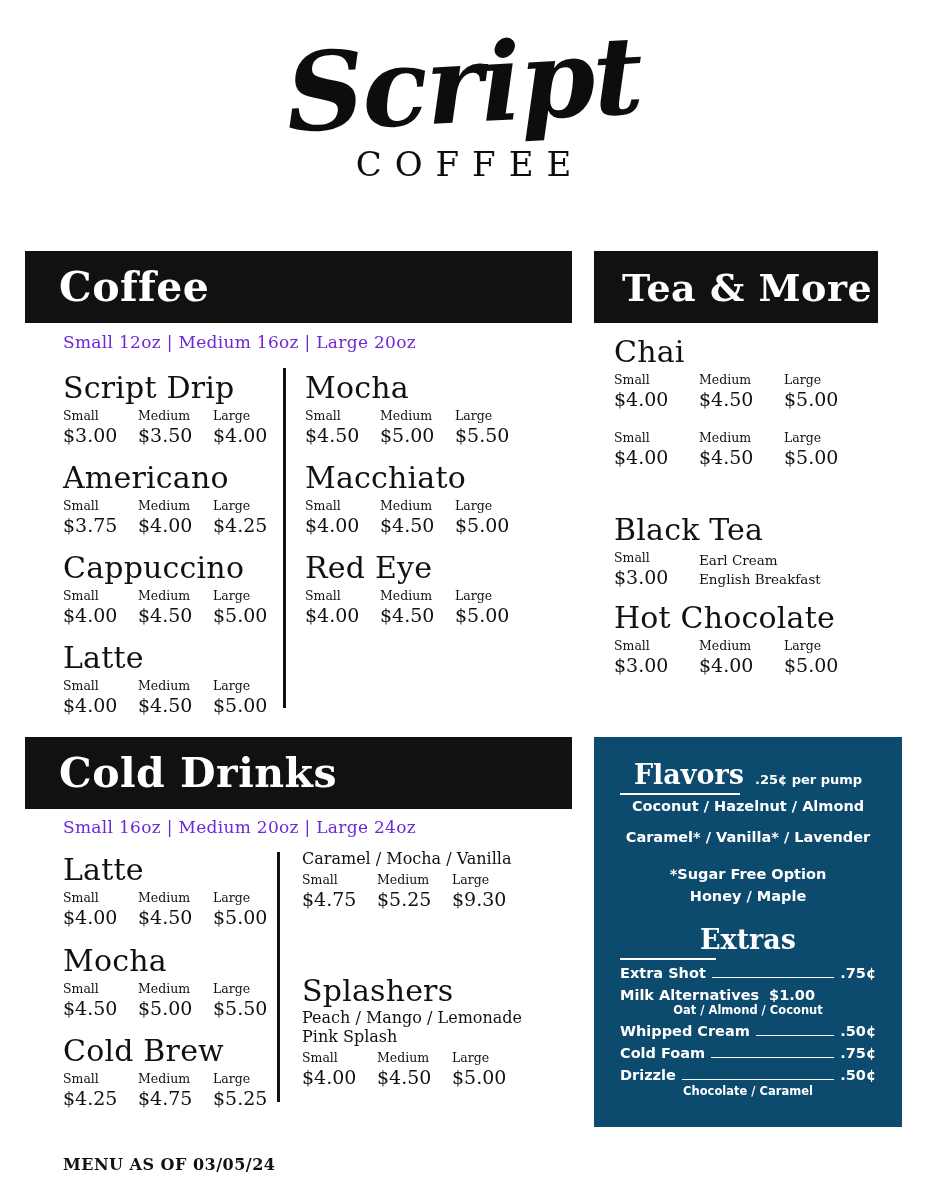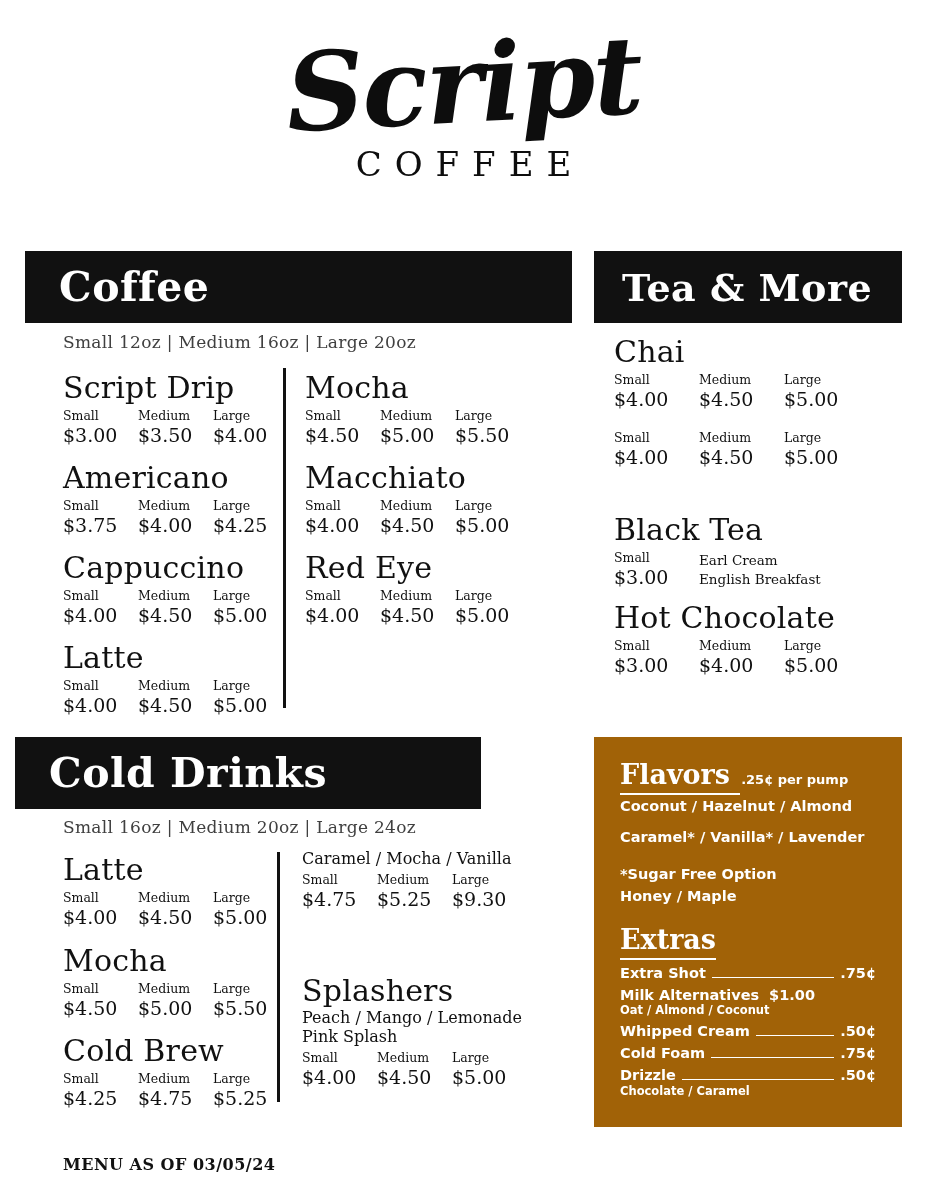--- a/index.html
+++ b/index.html
@@ -61,21 +61,21 @@
     font-size: 41px;
     letter-spacing: 0.5px;
     padding-left: 34px;
   }
 
   .sizes-line {
     position: absolute;
     font-family: "DejaVu Serif", serif;
     font-size: 17px;
     letter-spacing: 0.3px;
-    color: #404040;
+    color: #6d28d9;
   }
 
   
   .drink {
     position: absolute;
   }
   .drink-name {
     font-family: "DejaVu Serif", serif;
     font-size: 30px;
     font-weight: normal;
@@ -119,23 +119,24 @@
 
   .vdivider {
     position: absolute;
     background: #111;
     width: 3px;
   }
 
   
   .dark-panel {
     position: absolute;
-    background: #a16207;
+    background: #0c4a6e;
     color: #ffffff;
     box-sizing: border-box;
+    text-align: center;
   }
   .panel-head {
     font-family: "DejaVu Serif", serif;
     font-weight: bold;
     font-size: 27px;
     color: #fff;
     display: inline-block;
   }
   .panel-head-note {
     font-family: "DejaVu Sans", sans-serif;
@@ -325,21 +326,21 @@
       <span class="size-label">Medium</span>
       <span class="size-price">$4.50</span>
     </div>
     <div class="price-col">
       <span class="size-label">Large</span>
       <span class="size-price">$5.00</span>
     </div>
   </div>
 </div>
 
-<div class="banner" style="left:594px; top:251px; width:308px; height:72px;">
+<div class="banner" style="left:594px; top:251px; width:284px; height:72px;">
   <span class="banner-title" style="padding-left:28px; font-size:38px;">Tea &amp; More</span>
 </div>
 
 <div class="drink" style="left:614px; top:336px;">
   <div class="drink-name">Chai</div>
   <div class="price-row">
     <div class="price-col wide">
       <span class="size-label">Small</span>
       <span class="size-price">$4.00</span>
     </div>
@@ -396,21 +397,21 @@
       <span class="size-label">Medium</span>
       <span class="size-price">$4.00</span>
     </div>
     <div class="price-col wide">
       <span class="size-label">Large</span>
       <span class="size-price">$5.00</span>
     </div>
   </div>
 </div>
 
-<div class="banner" style="left:15px; top:737px; width:466px; height:72px;">
+<div class="banner" style="left:25px; top:737px; width:547px; height:72px;">
   <span class="banner-title">Cold Drinks</span>
 </div>
 <div class="sizes-line" style="left:63px; top:817px;">Small 16oz  |  Medium 20oz  |  Large 24oz</div>
 
 <div class="vdivider" style="left:277px; top:852px; height:250px;"></div>
 
 <div class="drink" style="left:63px; top:854px;">
   <div class="drink-name">Latte</div>
   <div class="price-row">
     <div class="price-col">

